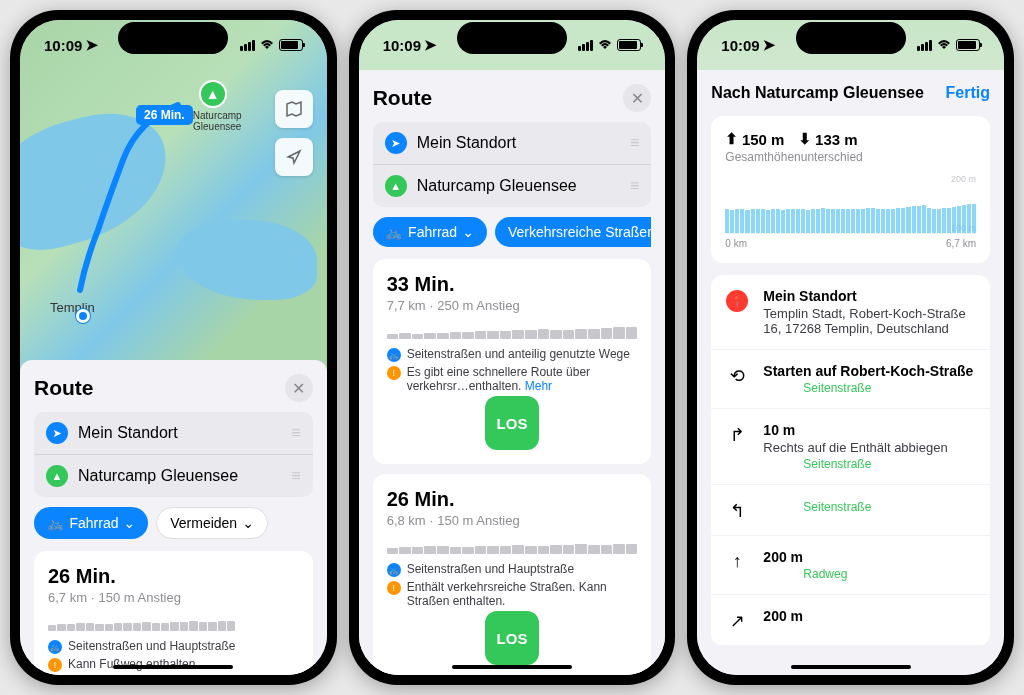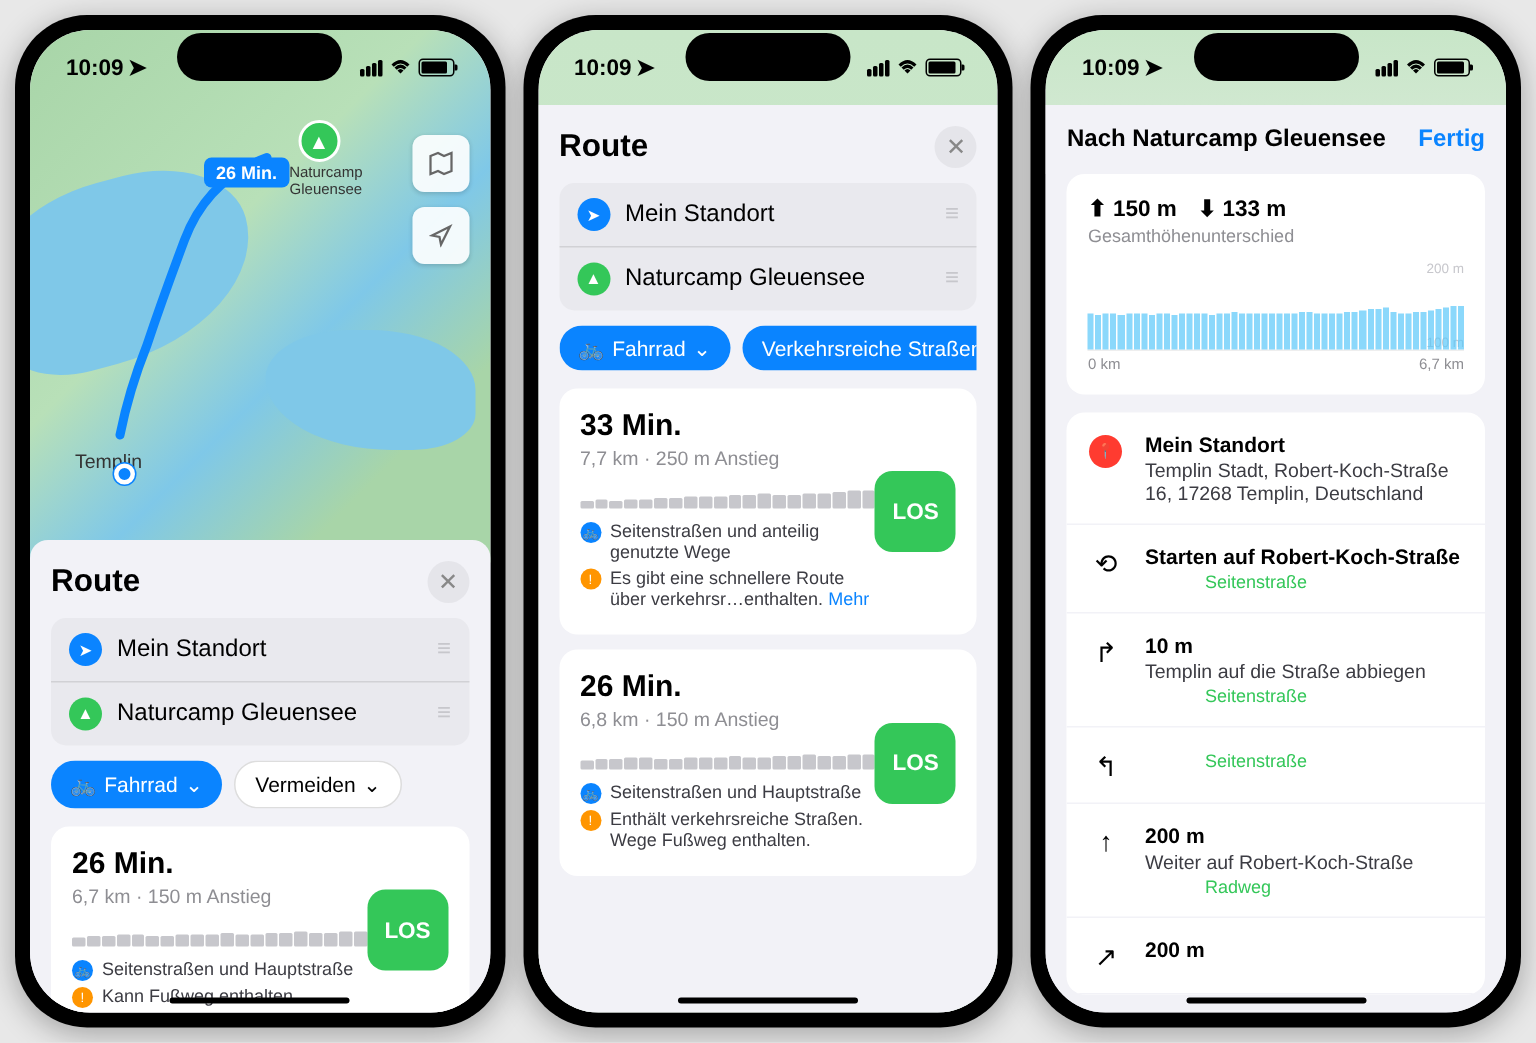--- a/index.html
+++ b/index.html
@@ -38,21 +38,21 @@
 .location-row:first-child{border-bottom:1px solid rgba(0,0,0,0.1);}
 .loc-icon{width:22px;height:22px;border-radius:50%;display:flex;align-items:center;justify-content:center;color:#fff;font-size:11px;}
 .loc-icon.blue{background:#0a84ff;}
 .loc-icon.green{background:#34c759;}
 .drag-handle{margin-left:auto;color:#c7c7cc;}
 .filter-row{display:flex;gap:8px;margin-bottom:12px;white-space:nowrap;overflow:hidden;}
 .filter-pill{padding:7px 13px;border-radius:16px;font-size:14px;display:flex;align-items:center;gap:5px;}
 .filter-pill.active{background:#0a84ff;color:#fff;}
 .filter-pill.inactive{background:#fff;color:#000;border:1px solid #ddd;}
 .filter-pill.blue-alt{background:#0a84ff;color:#fff;}
-.route-card{background:#fff;border-radius:12px;padding:14px;margin-bottom:10px;display:flex;align-items:flex-start;}
+.route-card{background:#fff;border-radius:12px;padding:14px;margin-bottom:10px;display:flex;align-items:flex-start;flex-direction:column;}
 .route-info{flex:1;}
 .route-time{font-size:20px;font-weight:700;margin-bottom:2px;}
 .route-meta{font-size:13px;color:#8e8e93;margin-bottom:10px;}
 .elevation-chart{height:16px;display:flex;gap:1px;align-items:flex-end;margin-bottom:8px;}
 .elev-bar{flex:1;background:#c7c7cc;border-radius:1px;}
 .route-note{display:flex;align-items:flex-start;gap:6px;font-size:12px;color:#3c3c43;margin-bottom:3px;}
 .note-icon{width:14px;height:14px;border-radius:50%;display:flex;align-items:center;justify-content:center;font-size:9px;color:#fff;flex-shrink:0;margin-top:1px;}
 .note-icon.blue{background:#0a84ff;}
 .note-icon.orange{background:#ff9500;}
 .go-btn{width:54px;height:54px;background:#34c759;border-radius:12px;color:#fff;font-weight:700;font-size:15px;display:flex;align-items:center;justify-content:center;align-self:center;}
@@ -320,21 +320,21 @@
               <div class="elev-bar" style="height:58%"></div>
               <div class="elev-bar" style="height:62%"></div>
               <div class="elev-bar" style="height:65%"></div>
           </div>
           <div class="route-note">
               <div class="note-icon blue">🚲</div>
               <span>Seitenstraßen und Hauptstraße</span>
             </div>
           <div class="route-note">
               <div class="note-icon orange">!</div>
-              <span>Enthält verkehrsreiche Straßen. Wege Fußweg enthalten.</span>
+              <span>Enthält verkehrsreiche Straßen. Kann Straßen enthalten.</span>
             </div>
         </div>
         <div class="go-btn">LOS</div>
       </div>
     </div>
     <div class="home-indicator"></div>
   </div>
 </div>
 
 <div class="phone">
@@ -455,35 +455,34 @@
     <div class="step-content">
       <div class="step-title">Starten auf Robert-Koch-Straße</div>
 
       <div class="step-tag ">Seitenstraße</div>
     </div>
           </div>
           <div class="step-row">
             <div class="step-icon">↱</div>
     <div class="step-content">
       <div class="step-title">10 m</div>
-      <div class="step-desc">Templin auf die Straße abbiegen</div>
+      <div class="step-desc">Rechts auf die Enthält abbiegen</div>
       <div class="step-tag ">Seitenstraße</div>
     </div>
           </div>
           <div class="step-row">
             <div class="step-icon">↰</div>
     <div class="step-content">
       <div class="step-tag ">Seitenstraße</div>
     </div>
           </div>
           <div class="step-row">
             <div class="step-icon">↑</div>
     <div class="step-content">
       <div class="step-title">200 m</div>
-      <div class="step-desc">Weiter auf Robert-Koch-Straße</div>
       <div class="step-tag radweg">Radweg</div>
     </div>
           </div>
           <div class="step-row">
             <div class="step-icon">↗</div>
     <div class="step-content">
       <div class="step-title">200 m</div>
 
     </div>
           </div>

